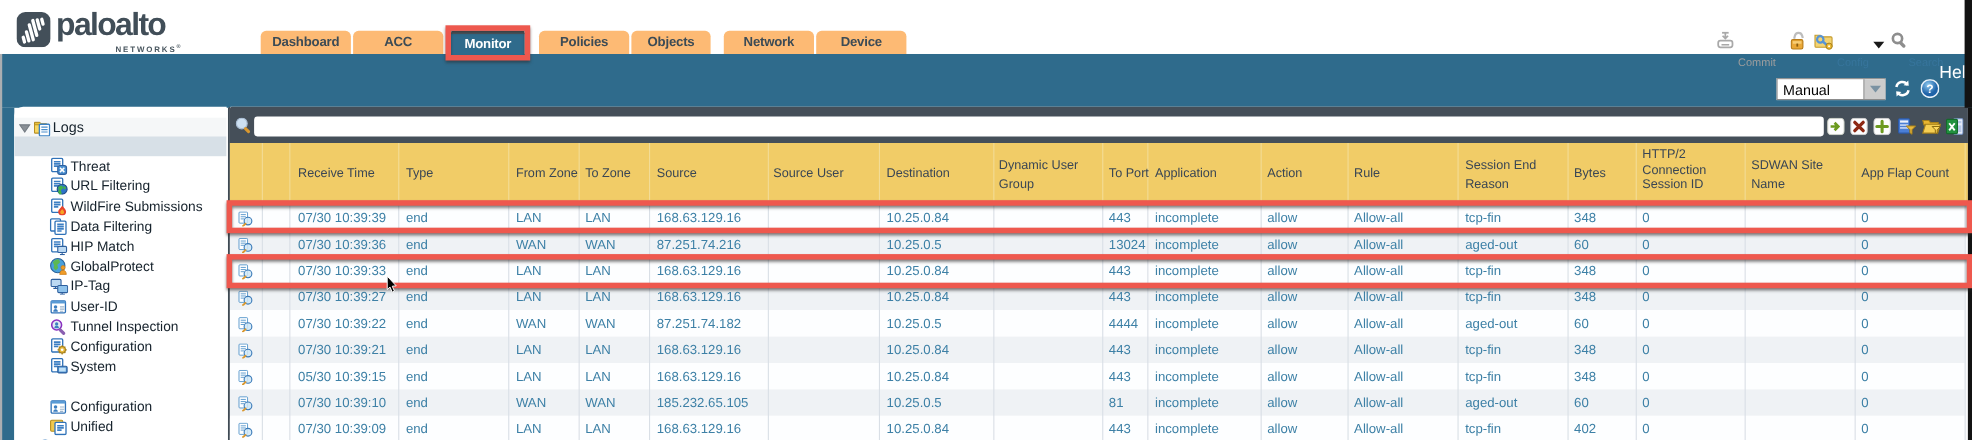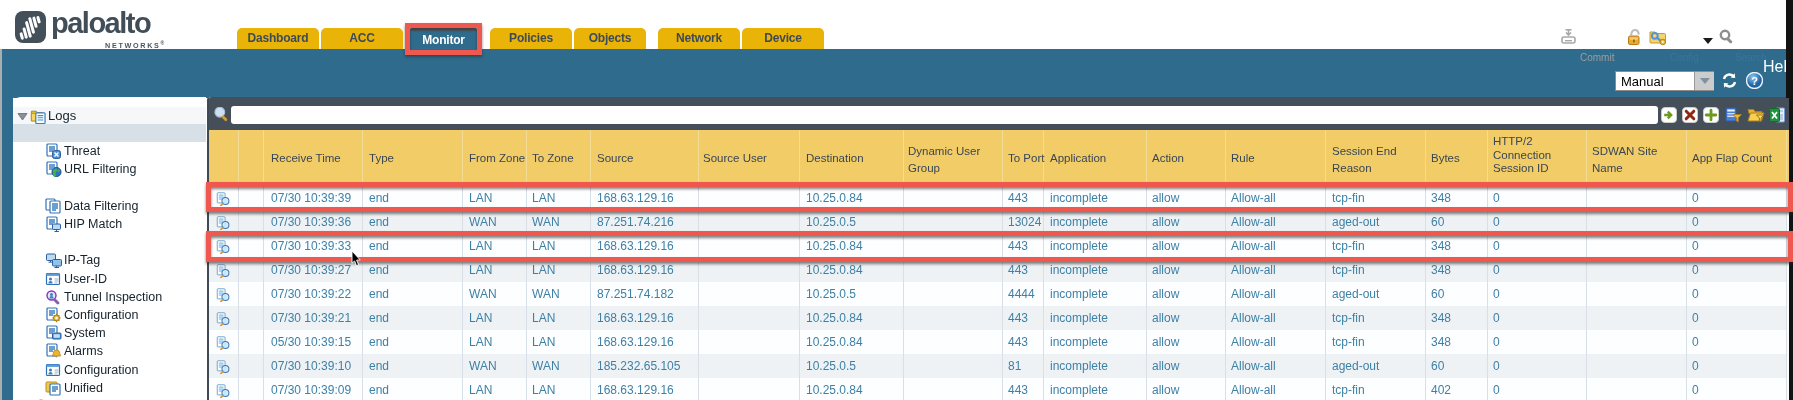--- a/index.html
+++ b/index.html
@@ -1,19 +1,19 @@
 <!DOCTYPE html>
 <html><head>
 <meta charset="utf-8">
 <style>
 *{margin:0;padding:0;box-sizing:border-box}
 html,body{width:1793px;height:400px;overflow:hidden;background:#fff}
 #page{position:absolute;top:0;left:0;width:1793px;height:400px;font-family:"Liberation Sans",sans-serif;overflow:hidden;background:#fff}
 .abs{position:absolute}
-.tab{position:absolute;top:28px;height:21px;background:#eab308;border-radius:5px 5px 0 0;color:#3c4b55;font-size:12px;font-weight:bold;letter-spacing:-0.2px;text-align:center;line-height:21px}
+.tab{position:absolute;top:28px;height:21px;background:#fdba74;border-radius:5px 5px 0 0;color:#3c4b55;font-size:12px;font-weight:bold;letter-spacing:-0.2px;text-align:center;line-height:21px}
 .hdrlink{position:absolute;top:50px;height:15px;font-size:10px;line-height:15px}
 .row{position:absolute;left:0;width:1578px;height:24px;font-size:12px;color:#3d80a6;line-height:24px}
 .row span{position:absolute;top:0;white-space:nowrap}
 .c-time{left:62px}.c-type{left:160px}.c-fz{left:260px}.c-tz{left:323px}.c-src{left:388px}
 .c-dst{left:597px}.c-port{left:799px}.c-app{left:841px}.c-act{left:943px}.c-rule{left:1022px}
 .c-sess{left:1123px}.c-byt{left:1222px}.c-h2{left:1284px}.c-flap{left:1483px}
 .ricon{position:absolute;left:7px;top:6px;width:15px;height:14px}
 .vl{position:absolute;width:1px}
 .hcell{position:absolute;font-size:11.5px;color:#3a4654;white-space:nowrap}
 .ti{position:absolute;height:18px;font-size:12.5px;color:#16222c;line-height:18px;white-space:nowrap}
@@ -140,36 +140,54 @@
     <div class="ti" style="left:32px;top:63px;width:160px">
       <svg width="17" height="16" viewBox="0 0 17 16">
           <rect x="2" y="1" width="10" height="12" rx="1" fill="#fff" stroke="#2f72b8" stroke-width="1.2"></rect>
           <path d="M4 4h6M4 6h6M4 8h4" stroke="#3c7fc4" stroke-width="1.5"></path>
           <circle cx="11.5" cy="11" r="4.5" fill="#2d72c8" stroke="#1c4a86"></circle>
           <path d="M7.8 9.2 a4.5 4.5 0 0 1 3.6-1.6 l1.1 2.2 -2.2 2.2 .9 2.8 -1.8 1.4 -1.6-2.4 .5-2.4Z" fill="#43b24a"></path>
           <path d="M13.2 7.8 l2 1.8 -1.2 1.6 -1.6-1.2Z" fill="#43b24a"></path>
         </svg>
       <div class="t">URL Filtering</div>
     </div>
+    <div class="ti" style="left:32px;top:82px;width:160px">
+      <svg width="17" height="16" viewBox="0 0 17 16">
+          <rect x="2" y="1" width="10" height="12" rx="1" fill="#fff" stroke="#2f72b8" stroke-width="1.2"></rect>
+          <path d="M4 4h6M4 6h6M4 8h4" stroke="#3c7fc4" stroke-width="1.5"></path>
+          <path d="M11.5 7 c1.8 2 3.6 3.4 3.6 5.5 a3.6 3.3 0 0 1 -7.2 0 C7.9 10.4 10 9.5 11.5 7 Z" fill="#e8442c"></path>
+          <path d="M11.5 10 c1 1.2 1.8 1.8 1.8 3 a1.8 1.7 0 0 1 -3.6 0 c0-1.2 1-1.8 1.8-3Z" fill="#f6a623"></path>
+        </svg>
+      <div class="t">WildFire Submissions</div>
+    </div>
     <div class="ti" style="left:32px;top:100px;width:160px">
       <svg width="17" height="16" viewBox="0 0 17 16">
           <rect x="1" y="1" width="9" height="11" rx="1" fill="#fff" stroke="#2f72b8" stroke-width="1.2"></rect>
           <rect x="5" y="3" width="10" height="12" rx="1" fill="#fff" stroke="#2f72b8" stroke-width="1.2"></rect>
           <path d="M7 6h6M7 8h6M7 10h6M7 12h4" stroke="#3c7fc4" stroke-width="1.5"></path>
         </svg>
       <div class="t">Data Filtering</div>
     </div>
     <div class="ti" style="left:32px;top:118px;width:160px">
       <svg width="17" height="16" viewBox="0 0 17 16">
           <rect x="2" y="1" width="10" height="12" rx="1" fill="#fff" stroke="#2f72b8" stroke-width="1.2"></rect>
           <path d="M4 4h6M4 6h6M4 8h4" stroke="#3c7fc4" stroke-width="1.5"></path>
           <rect x="7.5" y="8" width="8" height="5.5" rx="1" fill="#bcd9f2" stroke="#2d5f9e"></rect>
           <path d="M10 13.5 h3.5 M11.5 13.5 v2 M9.5 15.5 h4.4" stroke="#2d5f9e" stroke-width="1"></path>
         </svg>
       <div class="t">HIP Match</div>
+    </div>
+    <div class="ti" style="left:32px;top:136px;width:160px">
+      <svg width="17" height="16" viewBox="0 0 17 16">
+          <circle cx="7.5" cy="7.5" r="6.5" fill="#49a0dc" stroke="#2b659c"></circle>
+          <path d="M3 4.5 a6 6 0 0 1 5.5-2.8 l1.2 2.6 -2.6 2.4 .8 3 -2.2 2.2 -2-2.2 .6-2.6Z" fill="#5cb852"></path>
+          <circle cx="12.3" cy="9.3" r="1.9" fill="#f09c28" stroke="#c87812" stroke-width="0.6"></circle>
+          <path d="M9.3 15.5 c0-2.6 1.4-3.9 3-3.9 s3 1.3 3 3.9Z" fill="#f09c28" stroke="#c87812" stroke-width="0.6"></path>
+        </svg>
+      <div class="t">GlobalProtect</div>
     </div>
     <div class="ti" style="left:32px;top:154px;width:160px">
       <svg width="17" height="16" viewBox="0 0 17 16">
           <rect x="1.5" y="2" width="9" height="6.5" rx="1" fill="#bcd9f2" stroke="#2d5f9e"></rect>
           <path d="M5.5 8.5 v1.5 M3.5 10.2 h4.5" stroke="#2d5f9e" stroke-width="1"></path>
           <rect x="7.5" y="7.5" width="9" height="6.5" rx="1" fill="#8fc3ec" stroke="#2d5f9e"></rect>
           <path d="M11.5 14 v1.5 M9.5 15.5 h4.5" stroke="#2d5f9e" stroke-width="1"></path>
         </svg>
       <div class="t">IP-Tag</div>
     </div>
@@ -203,29 +221,20 @@
       <div class="t">Configuration</div>
     </div>
     <div class="ti" style="left:32px;top:227px;width:160px">
       <svg width="17" height="16" viewBox="0 0 17 16">
           <rect x="2" y="1" width="10" height="12" rx="1" fill="#fff" stroke="#2f72b8" stroke-width="1.2"></rect>
           <path d="M4 4h6M4 6h6M4 8h4" stroke="#3c7fc4" stroke-width="1.5"></path>
           <rect x="7.5" y="8" width="8.5" height="6" rx="1" fill="#4a8fd0" stroke="#2d5f9e"></rect>
           <rect x="8.7" y="9.2" width="6.1" height="3.6" fill="#bfe0f7"></rect>
         </svg>
       <div class="t">System</div>
-    </div>
-    <div class="ti" style="left:32px;top:245px;width:160px">
-      <svg width="17" height="16" viewBox="0 0 17 16">
-          <rect x="2" y="1" width="10" height="12" rx="1" fill="#fff" stroke="#2f72b8" stroke-width="1.2"></rect>
-          <path d="M4 4h6M4 6h6M4 8h4" stroke="#3c7fc4" stroke-width="1.5"></path>
-          <path d="M11.5 7 c-2.2 0-3.2 1.6-3.2 3.4 l-.8 2.6 h8 l-.8-2.6 c0-1.8-1-3.4-3.2-3.4Z" fill="#f0b429" stroke="#a8811a" stroke-width="0.8"></path>
-          <path d="M10.3 13.6 a1.3 1.3 0 0 0 2.4 0Z" fill="#a8811a"></path>
-        </svg>
-      <div class="t">Alarms</div>
     </div>
     <div class="ti" style="left:32px;top:264px;width:160px">
       <svg width="17" height="16" viewBox="0 0 17 16">
           <rect x="1.5" y="2.5" width="13" height="11" rx="1" fill="#fff" stroke="#2f72b8" stroke-width="1.2"></rect>
           <rect x="1.5" y="2.5" width="13" height="2.4" fill="#5a9bd5"></rect>
           <circle cx="5.5" cy="8" r="1.6" fill="#3d7fc0"></circle>
           <path d="M3.4 12.4 c0-1.6 1-2.4 2.1-2.4 s2.1 .8 2.1 2.4" fill="#3d7fc0"></path>
           <path d="M9.5 8h4M9.5 10h4M9.5 12h3" stroke="#9ab4cc" stroke-width="1"></path>
         </svg>
       <div class="t">Configuration</div>

